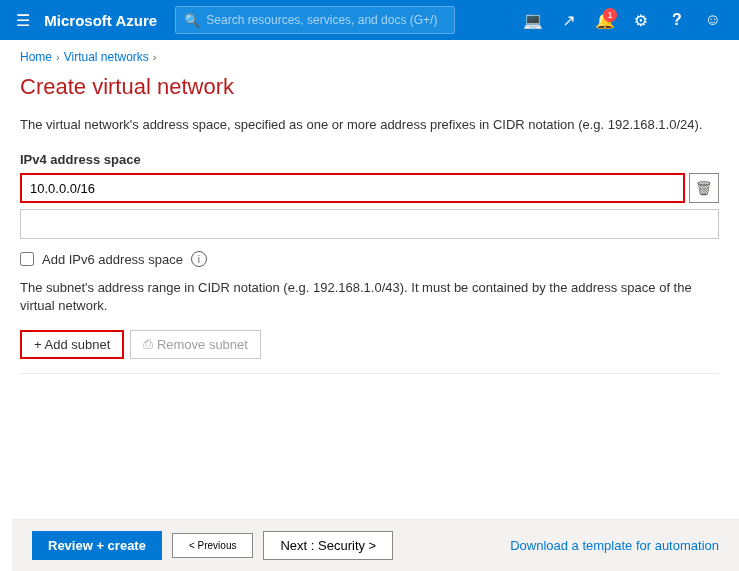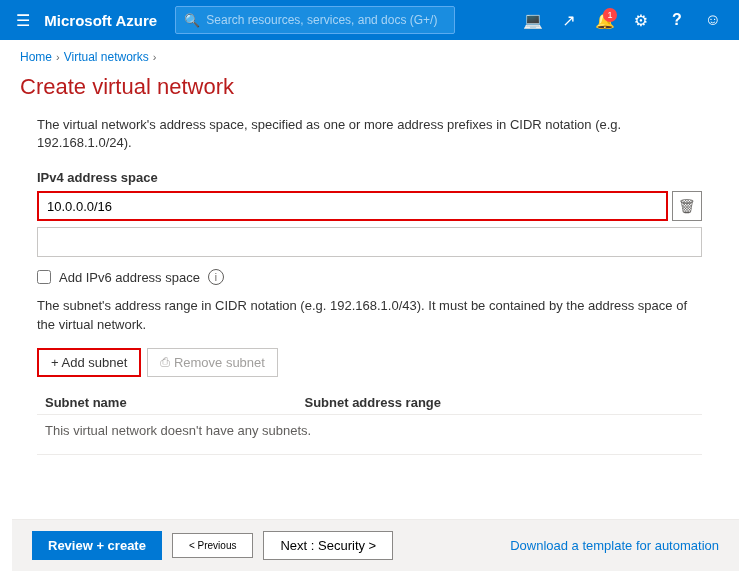--- a/index.html
+++ b/index.html
@@ -95,21 +95,21 @@
     
     .page-title {
       padding: 4px 20px 16px;
       font-size: 22px;
       font-weight: 300;
       color: #b91c1c;
     }
 
     
     .content {
-      padding: 0 37px;
+      padding: 0 20px;
     }
     .description {
       font-size: 13px;
       color: #333;
       margin-bottom: 18px;
       line-height: 1.4;
     }
 
     
     .form-label {
@@ -343,33 +343,20 @@
   <p class="subnet-desc">The subnet's address range in CIDR notation (e.g. 192.168.1.0/43). It must be contained by the address space of the virtual network.</p>
 
   <div class="subnet-btns">
     <button class="btn-add-subnet">+ Add subnet</button>
     <button class="btn-remove-subnet">
       <span style="font-size:12px;">⎙</span>
       <span>Remove subnet</span>
     </button>
   </div>
 
-  <table class="subnet-table">
-    <thead>
-      <tr>
-        <th>Subnet name</th>
-        <th>Subnet address range</th>
-      </tr>
-    </thead>
-    <tbody>
-      <tr>
-        <td colspan="2">This virtual network doesn't have any subnets.</td>
-      </tr>
-    </tbody>
-  </table>
 
   <hr class="divider">
 </div>
 
 <div class="footer">
   <button class="btn-review-create">Review + create</button>
   <button class="btn-previous">&lt; Previous</button>
   <button class="btn-next-security">Next : Security &gt;</button>
   <a class="footer-link">Download a template for automation</a>
 </div>

